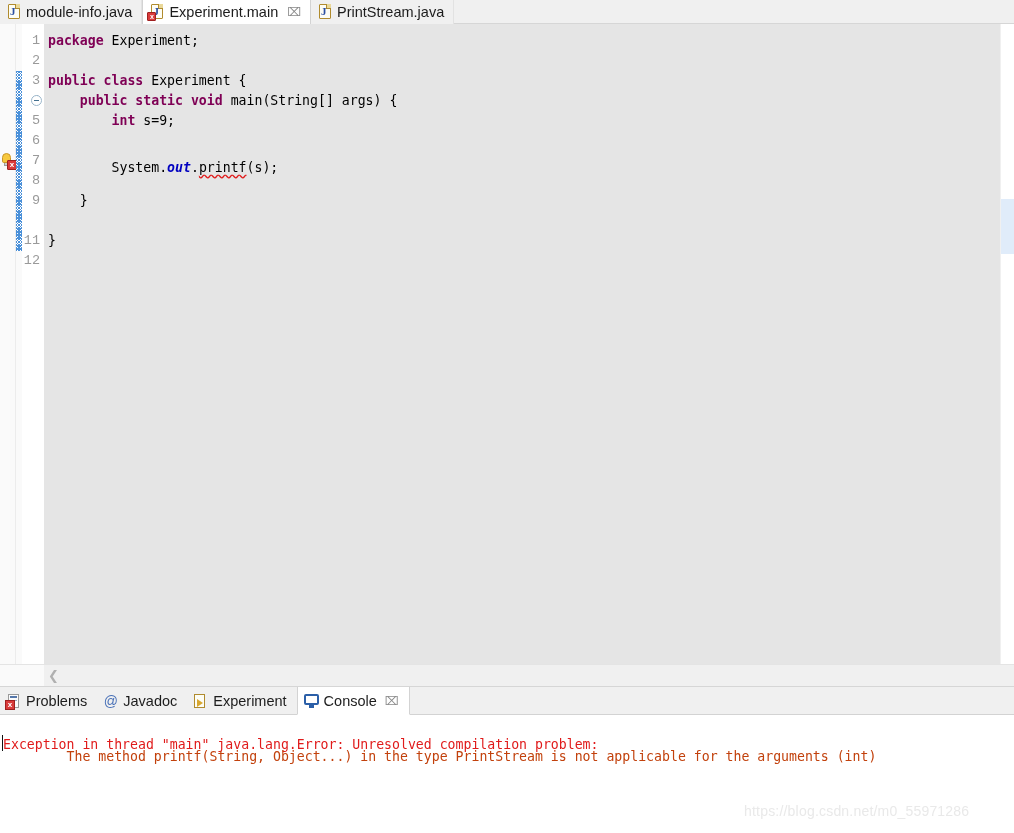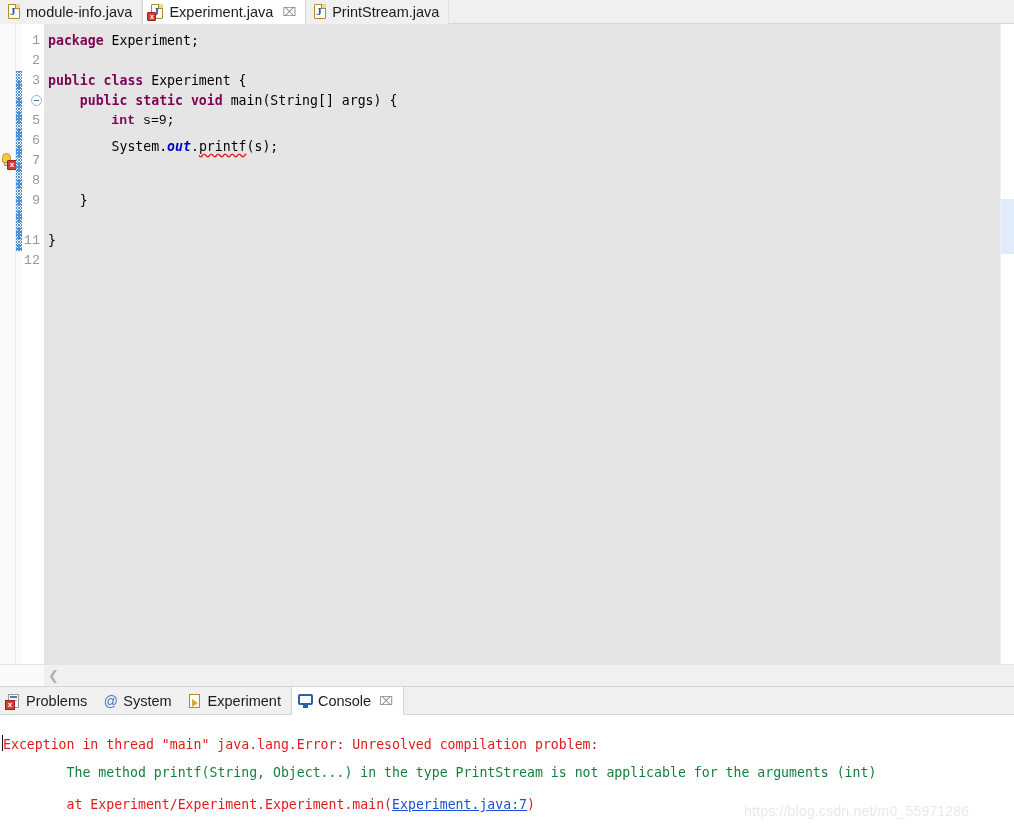--- a/index.html
+++ b/index.html
@@ -357,21 +357,21 @@
         </span>
         <span class="tab-label">module-info.java</span>
       </div>
       <div class="tab active">
         <span class="ico-java">
           <span class="pg"></span>
           <span class="fold"></span>
           <span class="jj">J</span>
           <span class="ico-err-badge">x</span>
         </span>
-        <span class="tab-label">Experiment.java</span>
+        <span class="tab-label">Experiment.main</span>
         <span class="tab-close">⌧</span>
       </div>
       <div class="tab">
         <span class="ico-java">
           <span class="pg"></span>
           <span class="fold"></span>
           <span class="jj">J</span>
         </span>
         <span class="tab-label">PrintStream.java</span>
       </div>
@@ -402,22 +402,22 @@
         <div class="lnum" style="top: 207px;">11</div>
         <div class="lnum" style="top: 227px;">12</div>
       </div>
       <div class="curline-num" style="top: 187px;"></div>
     <div class="curline-hl" style="top: 187px;"></div>
       <div class="code-area" id="code-area">
         <div class="code" style="top: 7px;"><span class="kw">package</span><span> Experiment;</span></div>
         <div class="code" style="top: 27px;"><span></span></div>
         <div class="code" style="top: 67px;"><span>    </span><span class="kw">public static void</span><span> main(String[] args) {</span></div>
         <div class="code" style="top: 47px;"><span class="kw">public class</span><span> Experiment {</span></div>
-        <div class="code" style="top: 87px; font-family: Liberation Mono, monospace;"><span>        </span><span class="kw">int</span><span> s=9;</span></div>
-        <div class="code" style="top: 113px; text-align: center;"><span>        System.</span><span class="fld">out</span><span>.</span><span class="err-underline">printf</span><span>(s);</span></div>
+        <div class="code" style="top: 87px;"><span>        </span><span class="kw">int</span><span> s=9;</span></div>
+        <div class="code" style="top: 134px; text-align: center;"><span>        System.</span><span class="fld">out</span><span>.</span><span class="err-underline">printf</span><span>(s);</span></div>
         <div class="code" style="top: 147px;"><span></span></div>
         <div class="code" style="top: 167px;"><span>    }</span></div>
         <div class="code" style="top: 187px;"><span></span></div>
         <div class="code" style="top: 207px;"><span>}</span></div>
         <div class="code" style="top: 227px;"><span></span></div>
       </div>
     <div class="overview-ruler" id="overview-ruler">
         <div class="thumb" style="top: 175px; height: 55px;"></div>
       </div>
   <div class="fold-marker" style="top: 71px;"></div>
@@ -434,21 +434,21 @@
           <span class="ico-problems">
             <span class="sheet"></span>
             <span class="bar1"></span>
             <span class="bar2"></span>
             <span class="xb">x</span>
           </span>
           <span>Problems</span>
         </div>
         <div class="btab">
           <span class="ico-at">@</span>
-          <span>System</span>
+          <span>Javadoc</span>
         </div>
         <div class="btab">
           <span class="ico-decl">
             <span class="sheet"></span>
             <span class="arrow"></span>
           </span>
           <span>Experiment</span>
         </div>
         <div class="btab active">
           <span class="ico-console">
@@ -456,20 +456,19 @@
             <span class="stand"></span>
           </span>
           <span>Console</span>
           <span class="btab-close">⌧</span>
         </div>
       </div>
     <div class="console-border-l"></div>
     <div class="console-body" id="console-body">
       <div class="console-caret"></div>
         <div class="cline" style="top: 20px; color: rgb(224, 27, 27);"><span>Exception in thread "main" java.lang.Error: Unresolved compilation problem: </span></div>
-        <div class="cline" style="top: 48px; color: #15803d;"><span>	The method printf(String, Object...) in the type PrintStream is not applicable for the arguments (int)</span></div>
+        <div class="cline" style="top: 32px; color: #c2410c;"><span>	The method printf(String, Object...) in the type PrintStream is not applicable for the arguments (int)</span></div>
         <div class="cline" style="top: 60px; color: rgb(224, 27, 27);"><span></span></div>
-        <div class="cline" style="top: 80px; color: rgb(224, 27, 27);"><span>	at Experiment/Experiment.Experiment.main(</span><span class="clink">Experiment.java:7</span><span>)</span></div>
       </div>
   </div>
 
   <div class="watermark">https://blog.csdn.net/m0_55971286</div>
 </div>
 
 </body></html>

